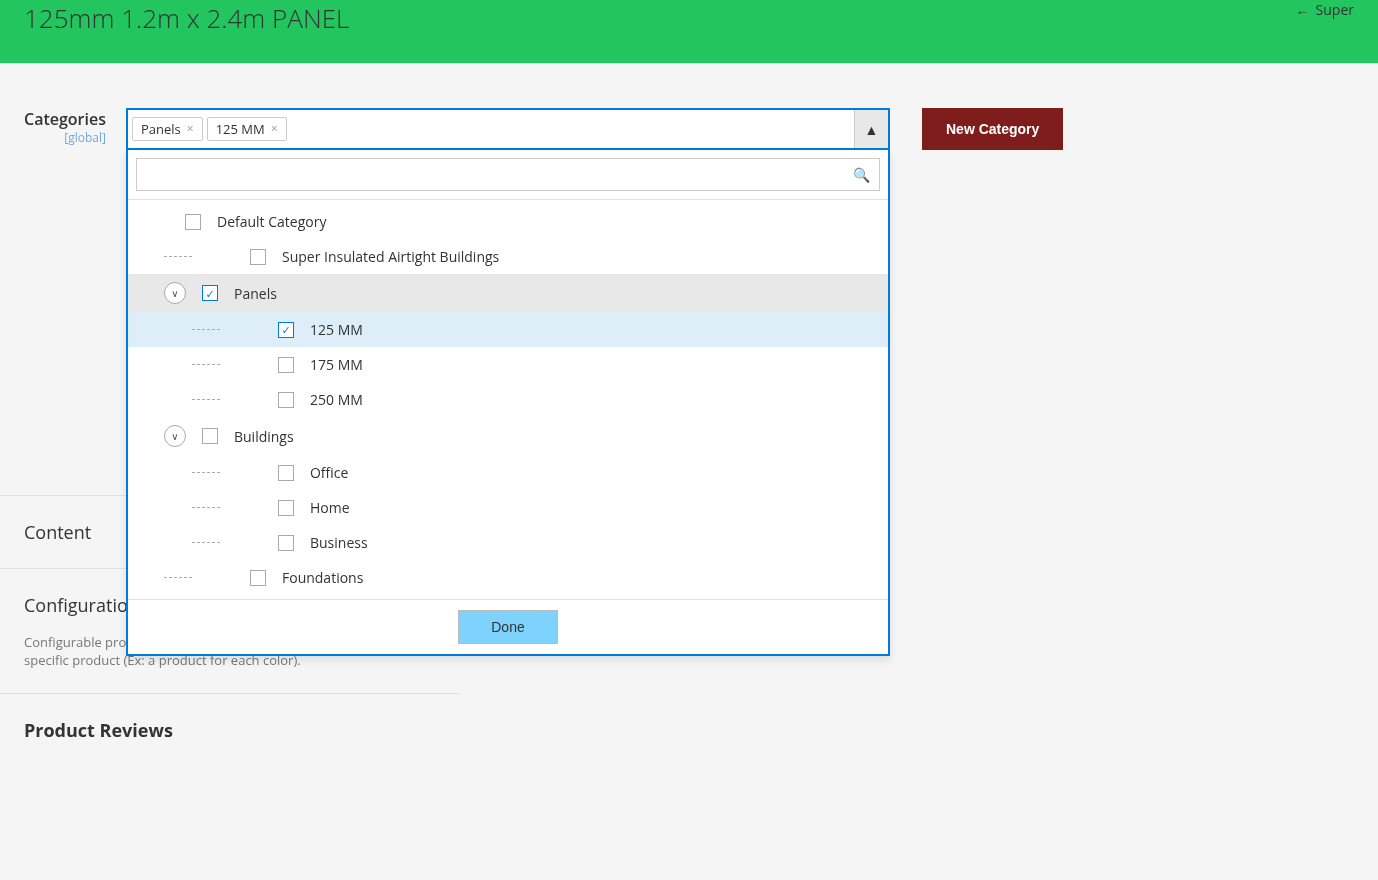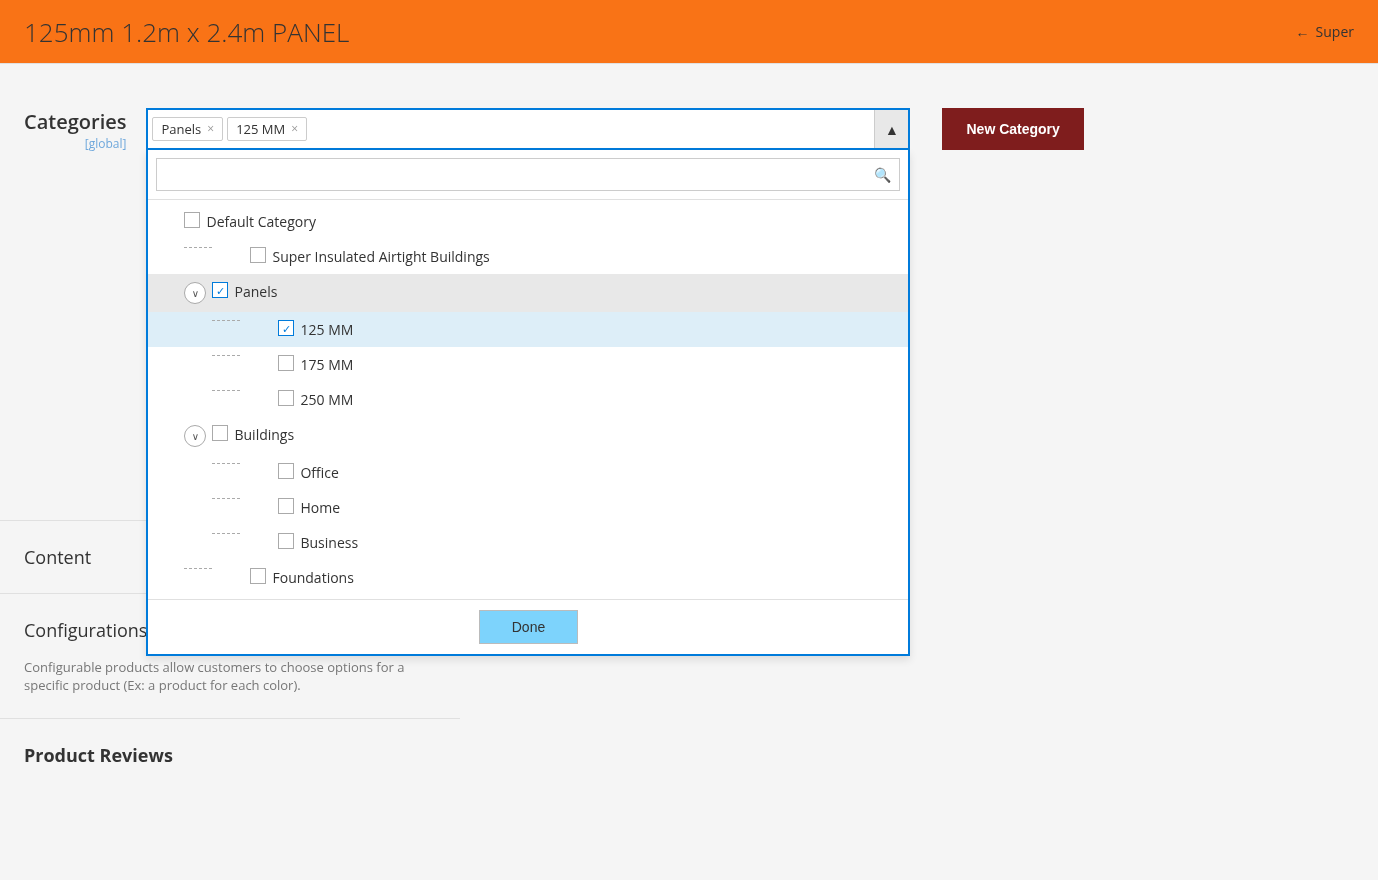--- a/index.html
+++ b/index.html
@@ -1,24 +1,24 @@
 <!DOCTYPE html>
 <html><head>
   <meta charset="utf-8">
   <style>
     * { box-sizing: border-box; margin: 0; padding: 0; }
     body { font-family: 'Open Sans', Arial, sans-serif; font-size: 14px; background: #f5f5f5; color: #333; }
 
     .page-header {
-      background: #f97316;
+      background: #22c55e;
       border-bottom: 1px solid #e0e0e0;
       padding: 0 24px;
       height: 64px;
       display: flex;
-      align-items: center;
+      align-items: flex-start;
       justify-content: space-between;
     }
 
     .page-title {
       font-size: 26px;
       font-weight: 300;
       color: #333;
     }
 
     .back-link {
@@ -53,21 +53,21 @@
       text-align: right;
       width: 420px;
       padding-right: 20px;
       line-height: 1.4;
     }
 
     .field-label {
       display: block;
       font-weight: 600;
       color: #333;
-      font-size: 20px;
+      font-size: 16px;
     }
 
     .field-scope {
       display: block;
       color: #6fa8dc;
       font-size: 12px;
     }
 
     .categories-field-row {
       padding: 20px 24px;
@@ -185,24 +185,24 @@
     }
 
     .tree-list {
       overflow-y: auto;
       max-height: 560px;
       padding: 4px 0;
     }
 
     .tree-item {
       display: flex;
-      align-items: flex-start;
-      padding: 8px 8px;
-      cursor: pointer;
-      gap: 6px;
+      align-items: center;
+      padding: 8px 19px;
+      cursor: pointer;
+      gap: 16px;
       font-size: 14px;
       color: #333;
     }
 
     .tree-item.selected-item {
       background: #e3f0fb;
     }
 
     .tree-item.highlighted {
       background: #e8e8e8;

